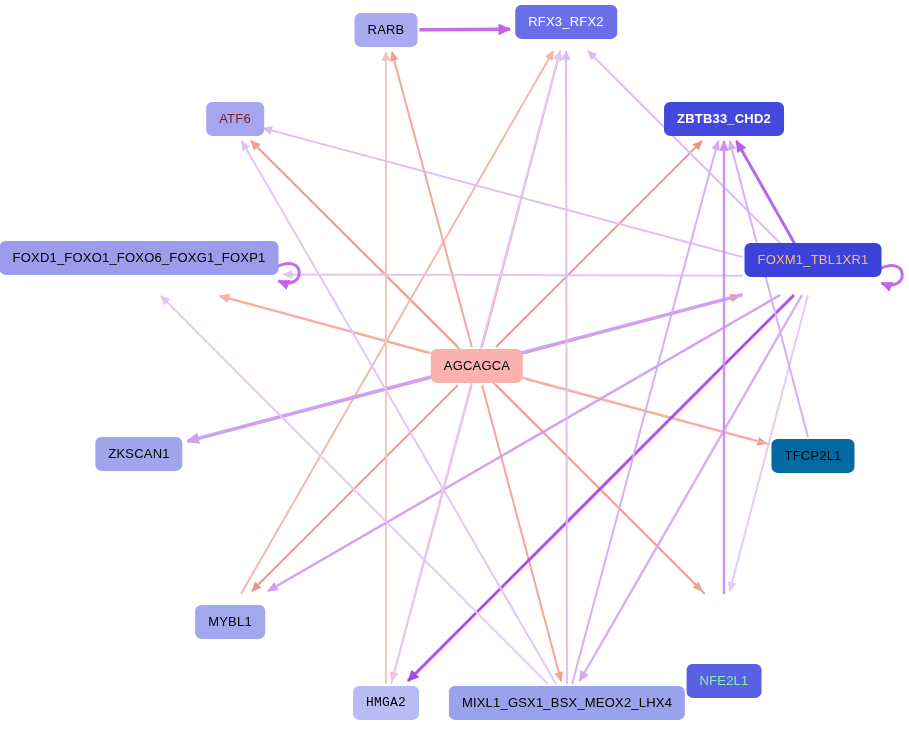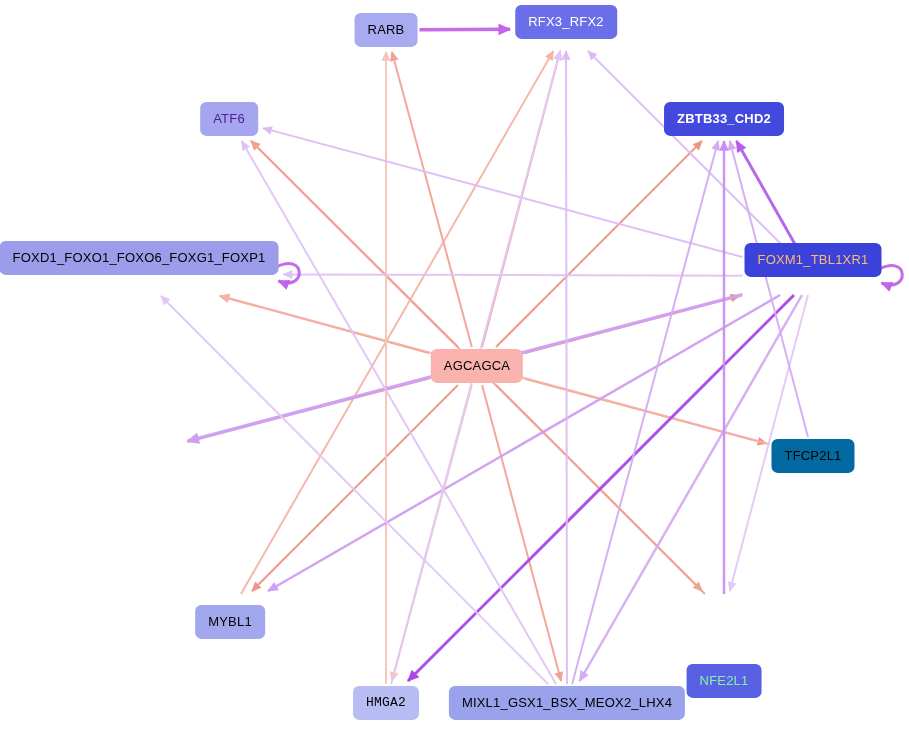--- a/index.html
+++ b/index.html
@@ -165,23 +165,24 @@
       <line x1="566.9718100890208" y1="684" x2="566.0326409495549" y2="51" stroke="#ddbcf5" stroke-width="2" stroke-opacity="0.95" marker-end="url(#arw30)"></line>
       <line x1="556.0034246575342" y1="684" x2="241.73287671232876" y2="141" stroke="#e0c3f6" stroke-width="2" stroke-opacity="0.95" marker-end="url(#arw31)"></line>
       <line x1="548.044289044289" y1="684" x2="160.94871794871796" y2="296" stroke="#e3c8f7" stroke-width="2" stroke-opacity="0.95" marker-end="url(#arw32)"></line>
       <line x1="572.1078767123288" y1="684" x2="718.0856164383562" y2="141" stroke="#d5acf2" stroke-width="2" stroke-opacity="0.95" marker-end="url(#arw33)"></line>
       <line x1="391.0741839762611" y1="684" x2="560.1246290801187" y2="51" stroke="#e3c8f7" stroke-width="2" stroke-opacity="0.95" marker-end="url(#arw34)"></line>
     </svg>
   <div class="nodes">
       <div class="node" style="left: 386px; top: 30px; background: rgb(169, 171, 240); color: rgb(0, 0, 0);"><span>RARB</span></div>
       <div class="node" style="left: 566px; top: 12px; background: rgb(106, 111, 233); color: rgb(255, 255, 255); margin-top: 10px;"><span>RFX3_RFX2</span></div>
       <div class="node" style="left: 724px; top: 119px; background: rgb(68, 73, 222); color: rgb(255, 255, 255); font-weight: bold;"><span>ZBTB33_CHD2</span></div>
-      <div class="node" style="left: 229px; top: 119px; background: rgb(165, 166, 239); color: #4c1d95;"><span>ATF6</span></div>
+      <div class="node" style="left: 235px; top: 119px; background: rgb(165, 166, 239); color: #7f1d1d;"><span>ATF6</span></div>
       <div class="node" style="left: 139px; top: 258px; background: rgb(155, 157, 235); color: #000000;"><span>FOXD1_FOXO1_FOXO6_FOXG1_FOXP1</span></div>
       <div class="node" style="left: 813px; top: 260px; background: rgb(59, 66, 217); color: #fdba74;"><span>FOXM1_TBL1XR1</span></div>
       <div class="node" style="left: 477px; top: 366px; background: rgb(249, 178, 173); color: rgb(0, 0, 0);"><span>AGCAGCA</span></div>
+      <div class="node" style="left: 139px; top: 454px; background: rgb(159, 166, 238); color: rgb(0, 0, 0);"><span>ZKSCAN1</span></div>
       <div class="node" style="left: 813px; top: 456px; background: #0369a1; color: rgb(0, 0, 0);"><span>TFCP2L1</span></div>
       <div class="node" style="left: 230px; top: 622px; background: rgb(162, 168, 238); color: rgb(0, 0, 0);"><span>MYBL1</span></div>
       <div class="node" style="left: 724px; top: 641px; background: rgb(90, 96, 228); color: #86efac; margin-top: 40px;"><span>NFE2L1</span></div>
       <div class="node" style="left: 386px; top: 703px; background: rgb(183, 188, 243); color: rgb(0, 0, 0); font-family: Liberation Mono, monospace;"><span>HMGA2</span></div>
       <div class="node" style="left: 567px; top: 703px; background: rgb(154, 162, 236); color: rgb(0, 0, 0);"><span>MIXL1_GSX1_BSX_MEOX2_LHX4</span></div>
     </div>
 </div>
 
 </body></html>

